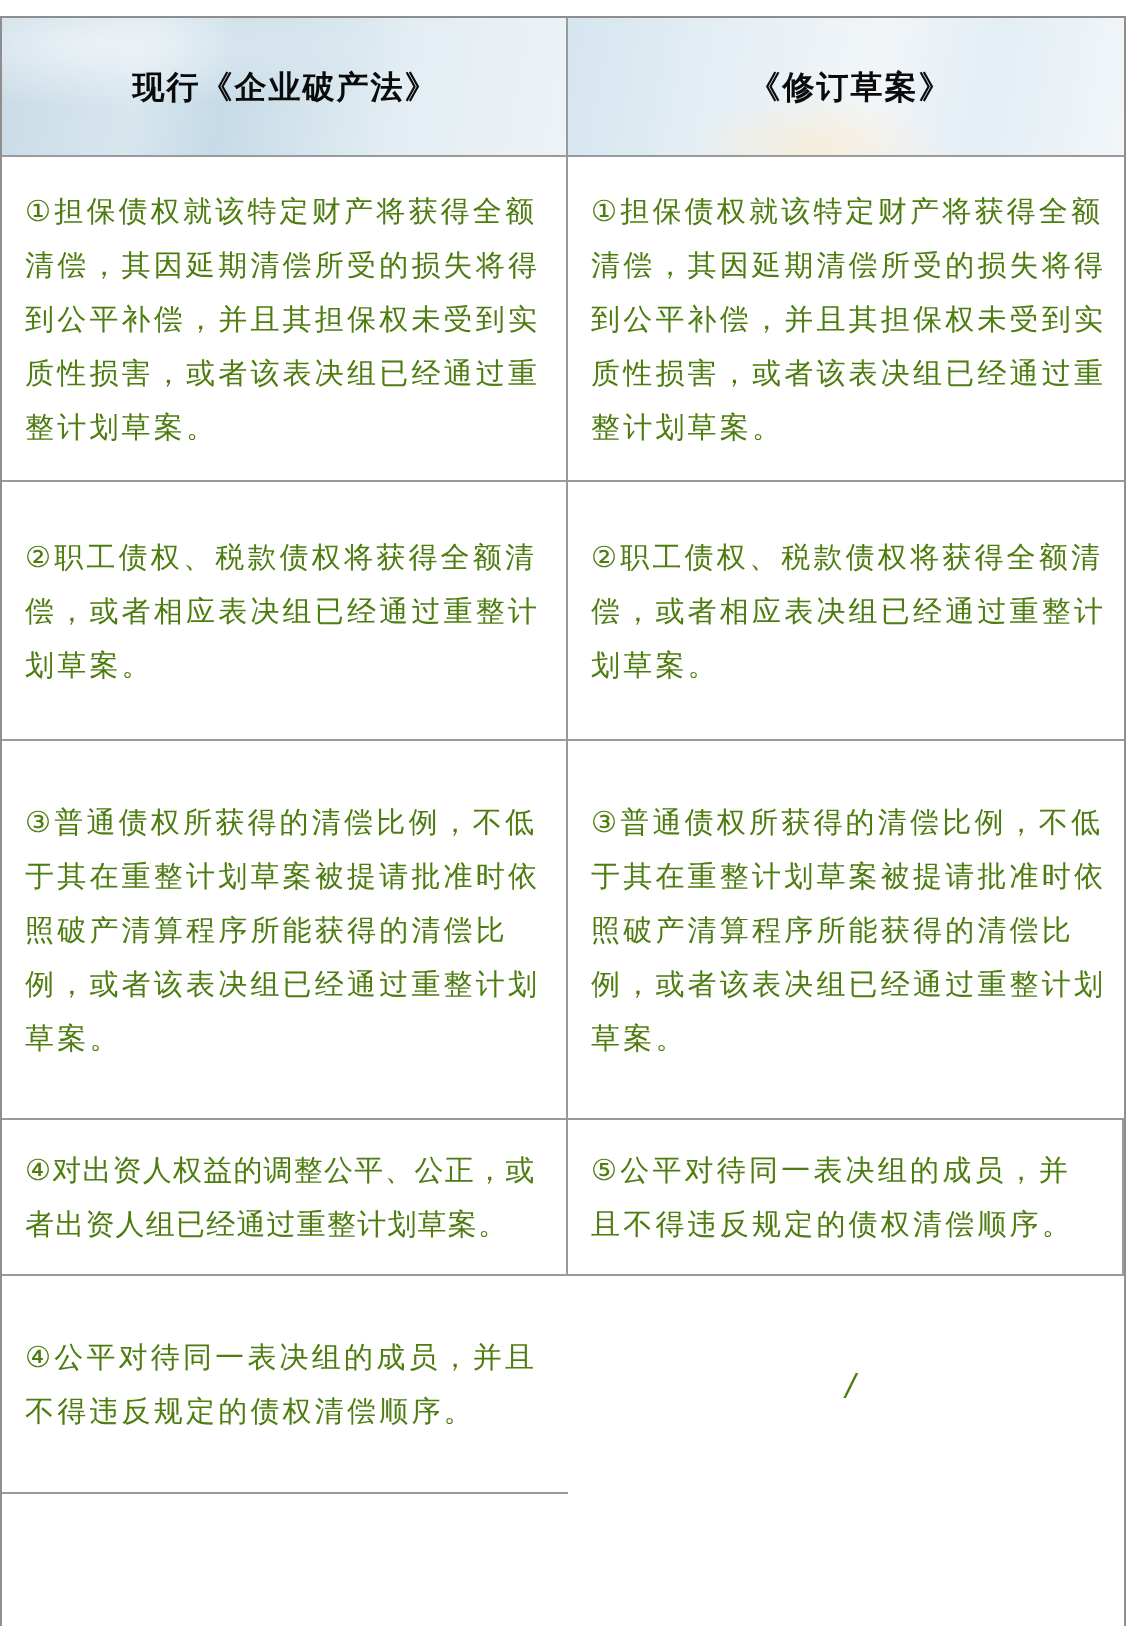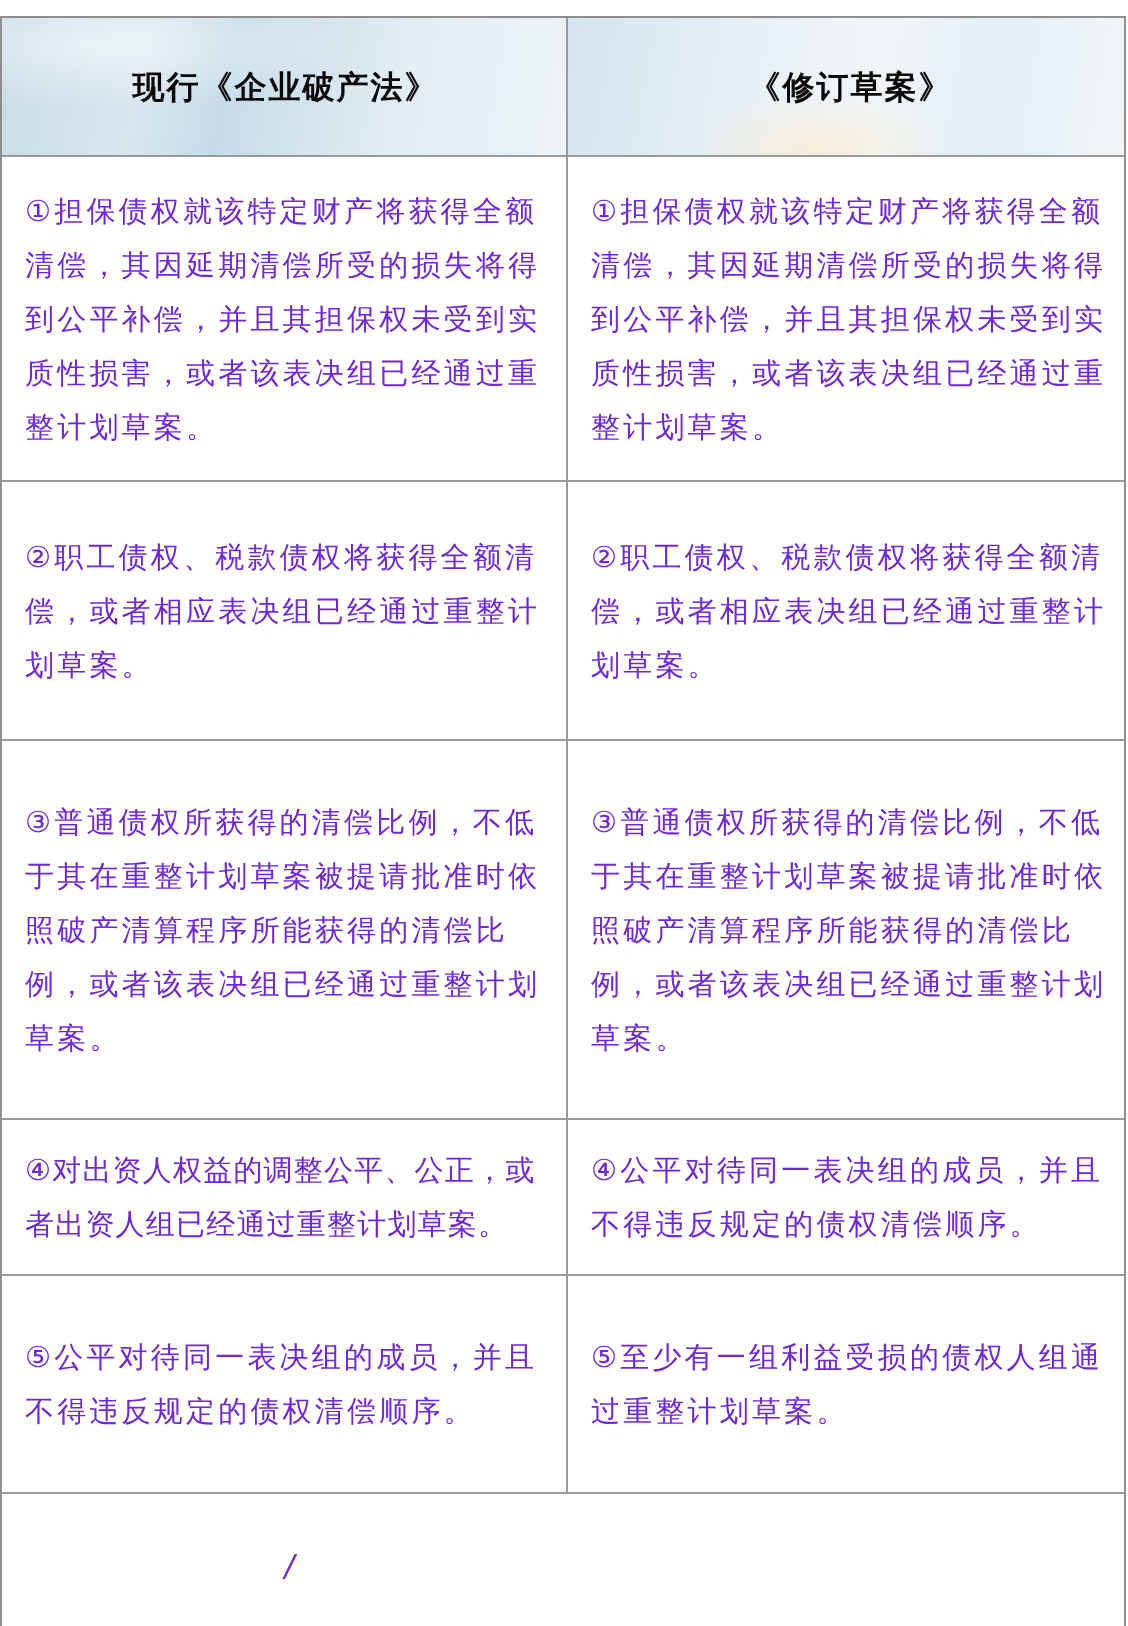--- a/index.html
+++ b/index.html
@@ -11,21 +11,21 @@
     grid-template-columns: 566px 1fr;
     grid-template-rows: 139px 325px 259px 379px 156px 218px 1fr;
   }
   .cell {
     border-right: 2px solid #9a9a9a;
     border-bottom: 2px solid #9a9a9a;
     box-sizing: border-box;
     display: flex; align-items: center;
     padding: 0 20px 0 23px;
     font-family: "DejaVu Sans", "Liberation Sans", sans-serif;
-    font-size: 29px; line-height: 54px; color: #6d28d9;
+    font-size: 29px; line-height: 54px; color: #4d7c0f;
     letter-spacing: 3.2px;
     background: #ffffff;
   }
   .cell.right { border-right: none; padding-right: 14px; }
   .row-last .cell, .cell.last { border-bottom: none; }
   .cell.header {
     justify-content: center;
     font-family: "DejaVu Sans", "Liberation Sans", sans-serif;
     font-weight: bold; font-size: 32px; letter-spacing: 2px; color: #0a0a0a;
     background:
@@ -69,27 +69,24 @@
   <div class="cell">
     <span class="txt">③普通债权所获得的清偿比例，不低于其在重整计划草案被提请批准时依照破产清算程序所能获得的清偿比例，或者该表决组已经通过重整计划草案。</span>
   </div>
   <div class="cell right">
     <span class="txt">③普通债权所获得的清偿比例，不低于其在重整计划草案被提请批准时依照破产清算程序所能获得的清偿比例，或者该表决组已经通过重整计划草案。</span>
   </div>
 
   <div class="cell" style="letter-spacing:1.2px;justify-content:center;">
     <span class="txt">④对出资人权益的调整公平、公正，或者出资人组已经通过重整计划草案。</span>
   </div>
-  <div class="cell right">
-    <span class="txt">④公平对待同一表决组的成员，并且不得违反规定的债权清偿顺序。</span>
-  </div>
-
   <div class="cell">
     <span class="txt">⑤公平对待同一表决组的成员，并且不得违反规定的债权清偿顺序。</span>
   </div>
+
   <div class="cell right">
-    <span class="txt">⑤至少有一组利益受损的债权人组通过重整计划草案。</span>
+    <span class="txt">④公平对待同一表决组的成员，并且不得违反规定的债权清偿顺序。</span>
   </div>
 
   <div class="cell right last center">
     <span class="slash">/</span>
   </div>
 </div>
 
 </body></html>

